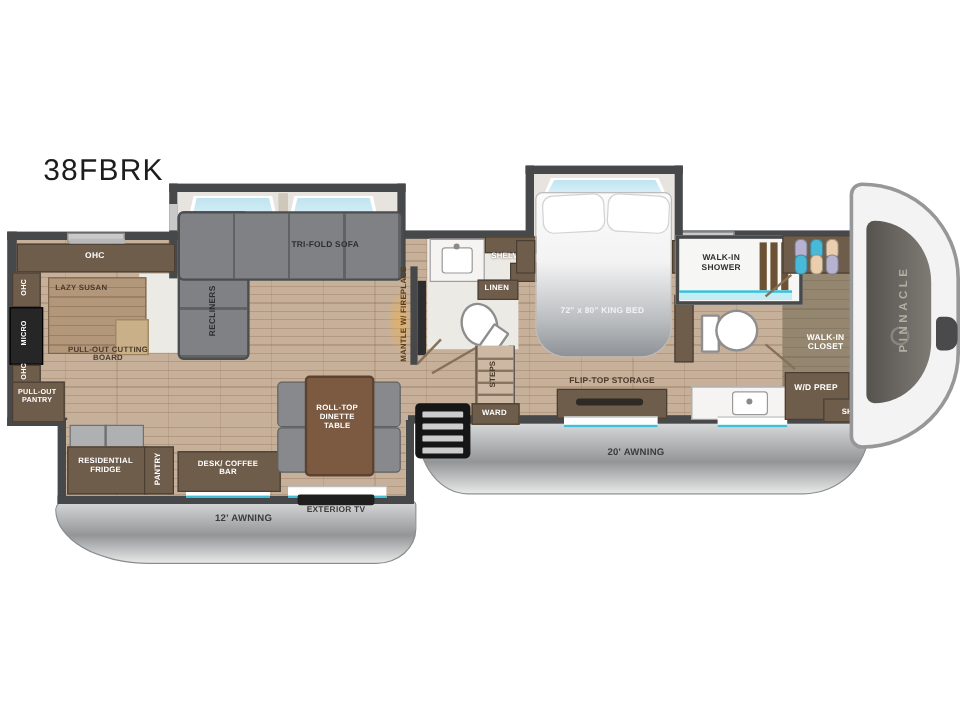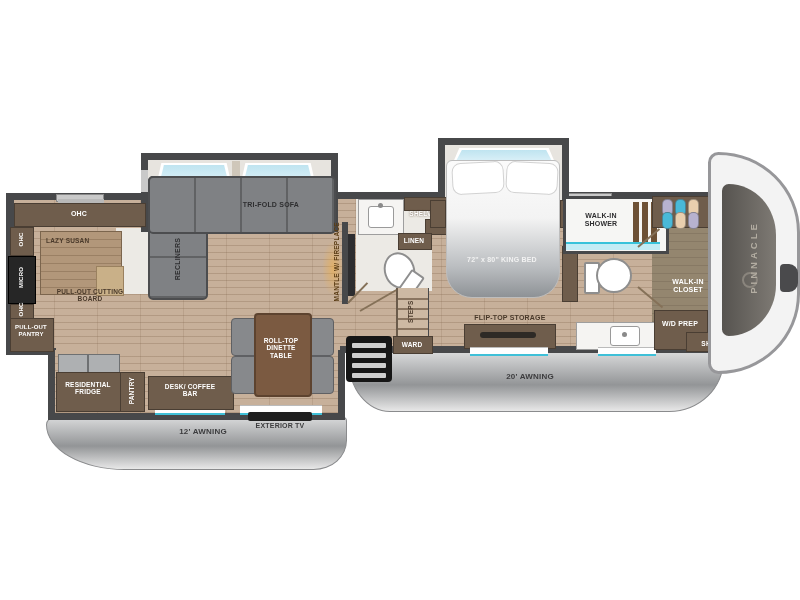--- a/index.html
+++ b/index.html
@@ -39,20 +39,21 @@
        background:#fff;border:1px solid #888;}
   .hang{position:absolute;width:9px;height:15px;border-radius:5px;border:1px solid rgba(70,70,70,.45);}
   .slat{position:absolute;left:6px;width:34px;height:5px;background:#cdcdcd;border-radius:1px;}
   .tread{position:absolute;left:0;width:100%;height:2px;background:#8a7560;}
 </style>
 </head>
 <body>
 
 <div id="plan">
 
+  <div class="ttl">38FBRK</div>
 
   <div class="awn" style="left:348px;top:352px;width:374px;height:58px;border-radius:4px 8px 60px 46px / 4px 8px 58px 58px;"></div>
   <div class="lbl gy" style="left:470px;top:372px;width:120px;font-size:8px;">20' AWNING</div>
 
   <div class="awn" style="left:46px;top:417px;width:299px;height:51px;border-radius:8px 4px 34px 80px / 8px 4px 30px 46px;"></div>
   <div class="lbl gy" style="left:158px;top:427px;width:90px;font-size:8px;">12' AWNING</div>
 
   <div class="wood" style="left:12px;top:197px;width:738px;height:155px;"></div>
   <div class="tile" style="left:116px;top:228px;width:48px;height:66px;"></div>
   <div class="tile" style="left:356px;top:199px;width:76px;height:92px;"></div>

